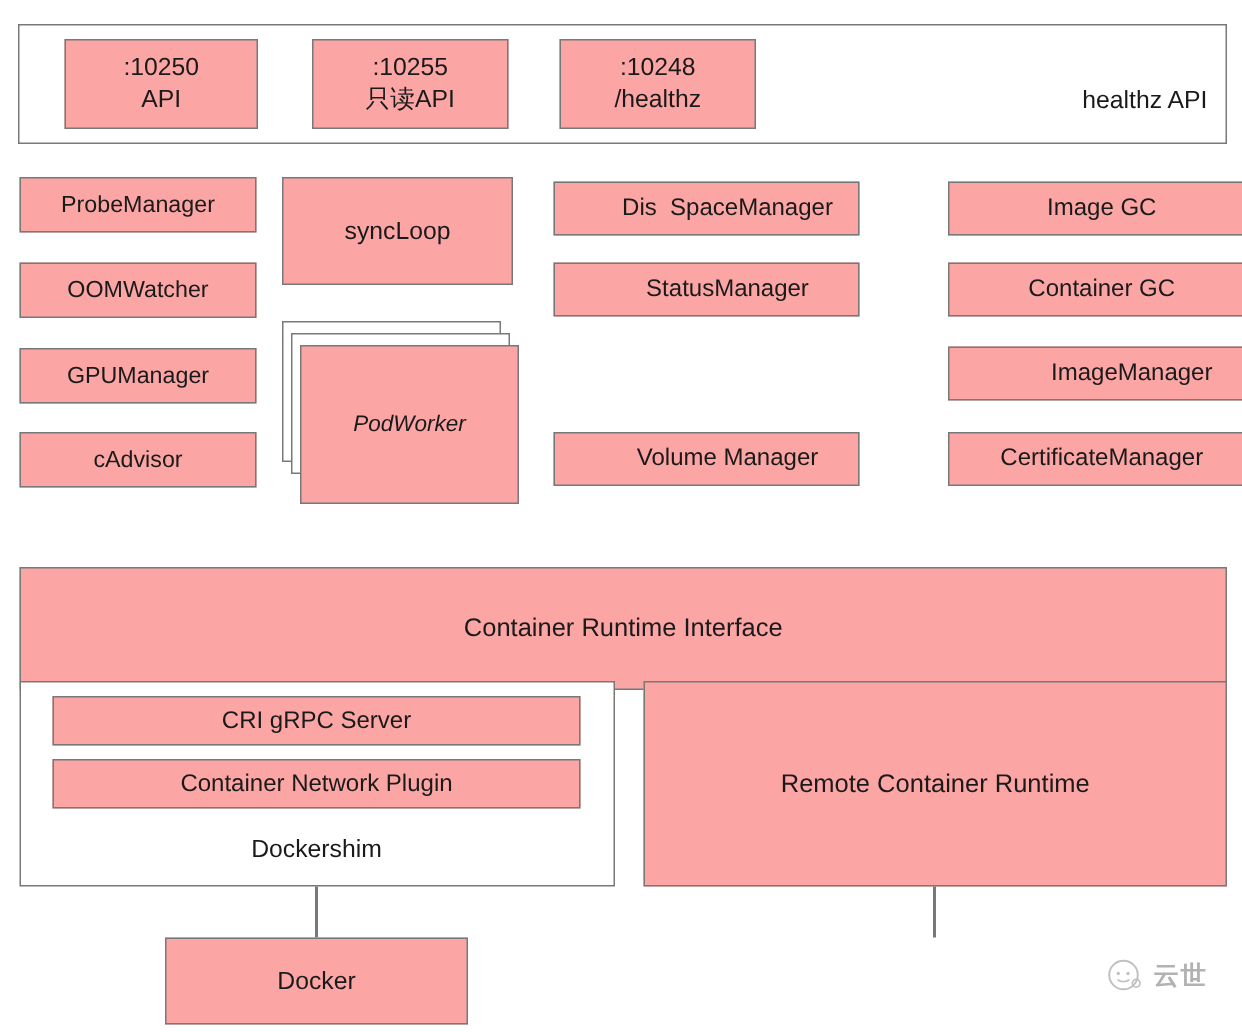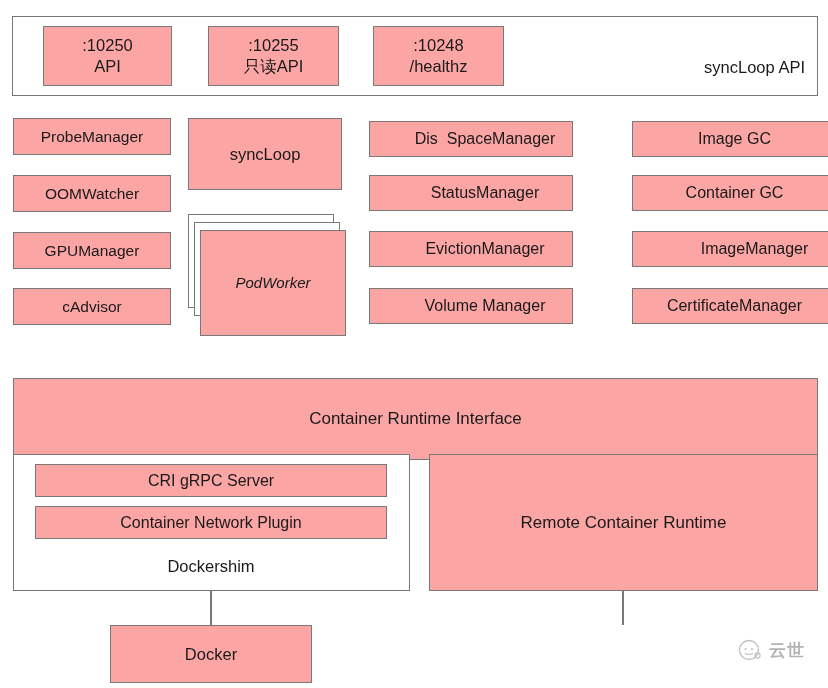--- a/index.html
+++ b/index.html
@@ -144,21 +144,21 @@
   </div>
 
   <div class="box" id="api-box-1">
     <span class="label"><span>:10255</span><br><span>只读API</span></span>
   </div>
 
   <div class="box" id="api-box-2">
     <span class="label"><span>:10248</span><br><span>/healthz</span></span>
   </div>
 
-  <div id="kubelet-api-label">syncLoop API</div>
+  <div id="kubelet-api-label">healthz API</div>
 
   <div class="box col1" id="c1-r0">
     <span class="label">ProbeManager</span>
   </div>
   <div class="box col1" id="c1-r1">
     <span class="label">OOMWatcher</span>
   </div>
   <div class="box col1" id="c1-r2">
     <span class="label">GPUManager</span>
   </div>
@@ -174,23 +174,20 @@
   <div class="panel" id="podworker-back1"></div>
   <div class="box" id="podworker-front">
     <span class="label">PodWorker</span>
   </div>
 
   <div class="box col3" id="c3-r0">
     <span class="label">Dis  SpaceManager</span>
   </div>
   <div class="box col3" id="c3-r1">
     <span class="label">StatusManager</span>
-  </div>
-  <div class="box col3" id="c3-r2">
-    <span class="label">EvictionManager</span>
   </div>
   <div class="box col3" id="c3-r3">
     <span class="label">Volume Manager</span>
   </div>
 
   <div class="box col4" id="c4-r0">
     <span class="label">Image GC</span>
   </div>
   <div class="box col4" id="c4-r1">
     <span class="label">Container GC</span>

